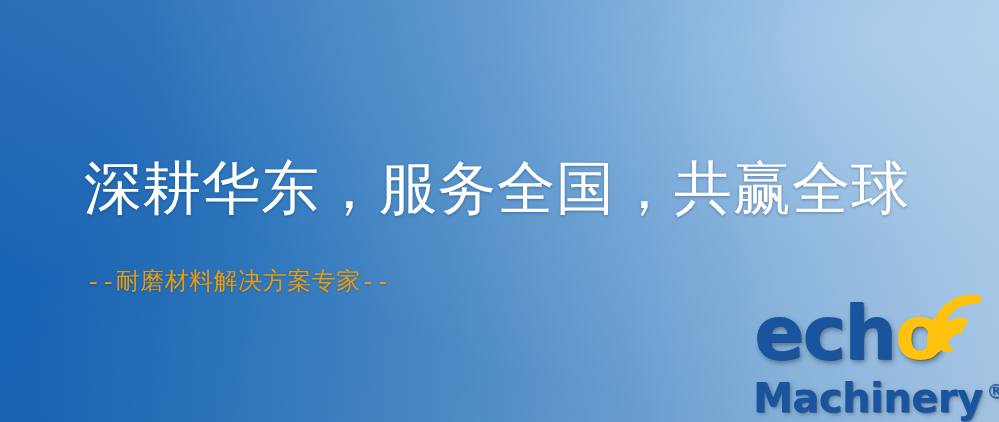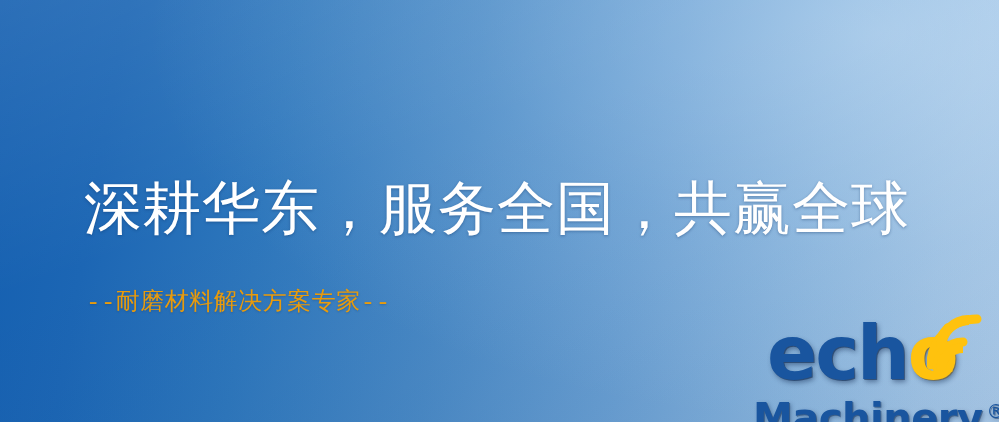--- a/index.html
+++ b/index.html
@@ -37,21 +37,21 @@
     position: absolute;
     inset: 0;
     pointer-events: none;
     background: radial-gradient(
       118% 150% at 88% 8%,
       rgba(210,230,248,0.42) 0%,
       rgba(190,218,242,0.16) 34%,
       rgba(255,255,255,0.00) 62%);
   }
 
-  .layer { position: absolute; z-index: 2; margin-top: 20px; }
+  .layer { position: absolute; z-index: 2; }
 
   
   #headline {
     left: 84px;
     top: 152px;
     font-family: "DejaVu Serif", "Liberation Serif", serif;
     font-size: 58px;
     line-height: 72px;
     letter-spacing: 1px;
     color: #ffffff;
@@ -75,21 +75,21 @@
   
   #logo {
     left: 745px;
     top: 296px;
     width: 254px;
     height: 126px;
   }
 
   #logo-wordmark {
     position: absolute;
-    left: 22px;
+    left: 9px;
     top: 0px;
     height: 74px;
     display: flex;
     align-items: center;
   }
 
   .logo-echo-text {
     font-family: "DejaVu Sans", "Liberation Sans", sans-serif;
     font-size: 74px;
     font-weight: bold;

